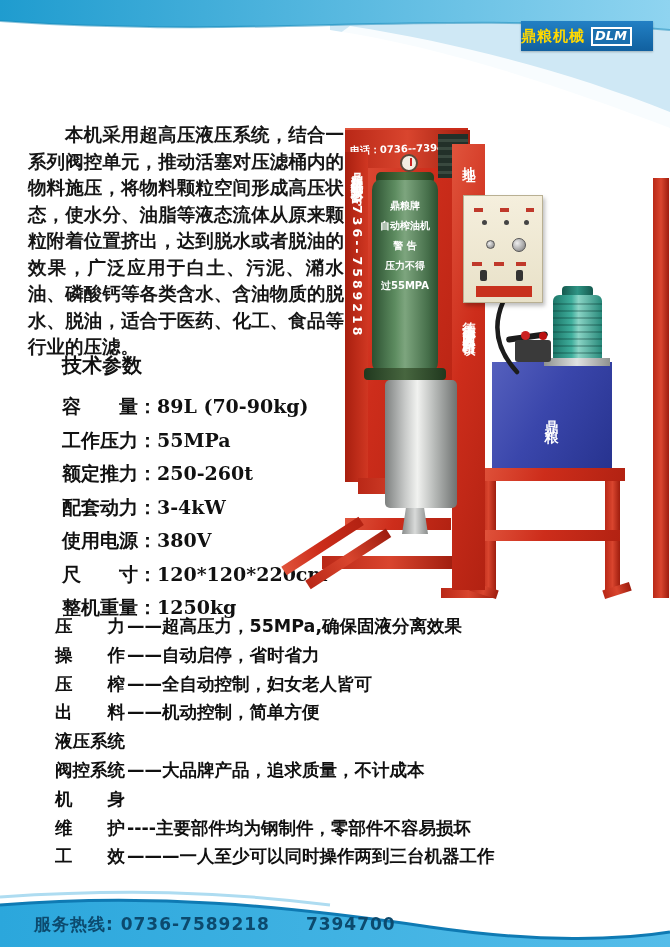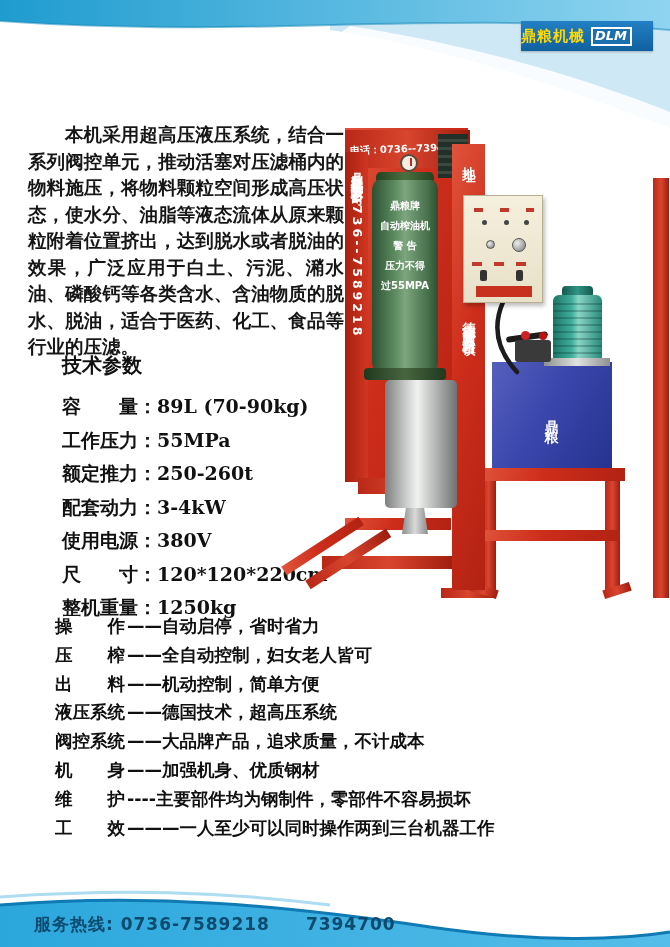--- a/index.html
+++ b/index.html
@@ -268,42 +268,44 @@
     <div class="stand-rail red"></div>
     <div class="leg-l red2"></div>
     <div class="leg-r red2"></div>
     <div class="cross-rail red"></div>
     <div class="foot-l red2"></div>
     <div class="foot-r red2"></div>
   </div>
 
   <div class="features">
     <div class="feature-row">
+        <span class="feature-term">压　　力</span>
+        <span class="feature-desc">——超高压力，55MPa,确保固液分离效果</span>
+      </div>
+    <div class="feature-row">
         <span class="feature-term">操　　作</span>
         <span class="feature-desc">——自动启停，省时省力</span>
       </div>
     <div class="feature-row">
         <span class="feature-term">压　　榨</span>
         <span class="feature-desc">——全自动控制，妇女老人皆可</span>
       </div>
     <div class="feature-row">
         <span class="feature-term">出　　料</span>
         <span class="feature-desc">——机动控制，简单方便</span>
       </div>
     <div class="feature-row">
         <span class="feature-term">液压系统</span>
-        <span class="feature-desc">——德国技术，超高压系统</span>
       </div>
     <div class="feature-row">
         <span class="feature-term">阀控系统</span>
         <span class="feature-desc">——大品牌产品，追求质量，不计成本</span>
       </div>
     <div class="feature-row">
         <span class="feature-term">机　　身</span>
-        <span class="feature-desc">——加强机身、优质钢材</span>
       </div>
     <div class="feature-row">
         <span class="feature-term">维　　护</span>
         <span class="feature-desc">----主要部件均为钢制件，零部件不容易损坏</span>
       </div>
     <div class="feature-row">
         <span class="feature-term">工　　效</span>
         <span class="feature-desc">———一人至少可以同时操作两到三台机器工作</span>
       </div>
   </div>

